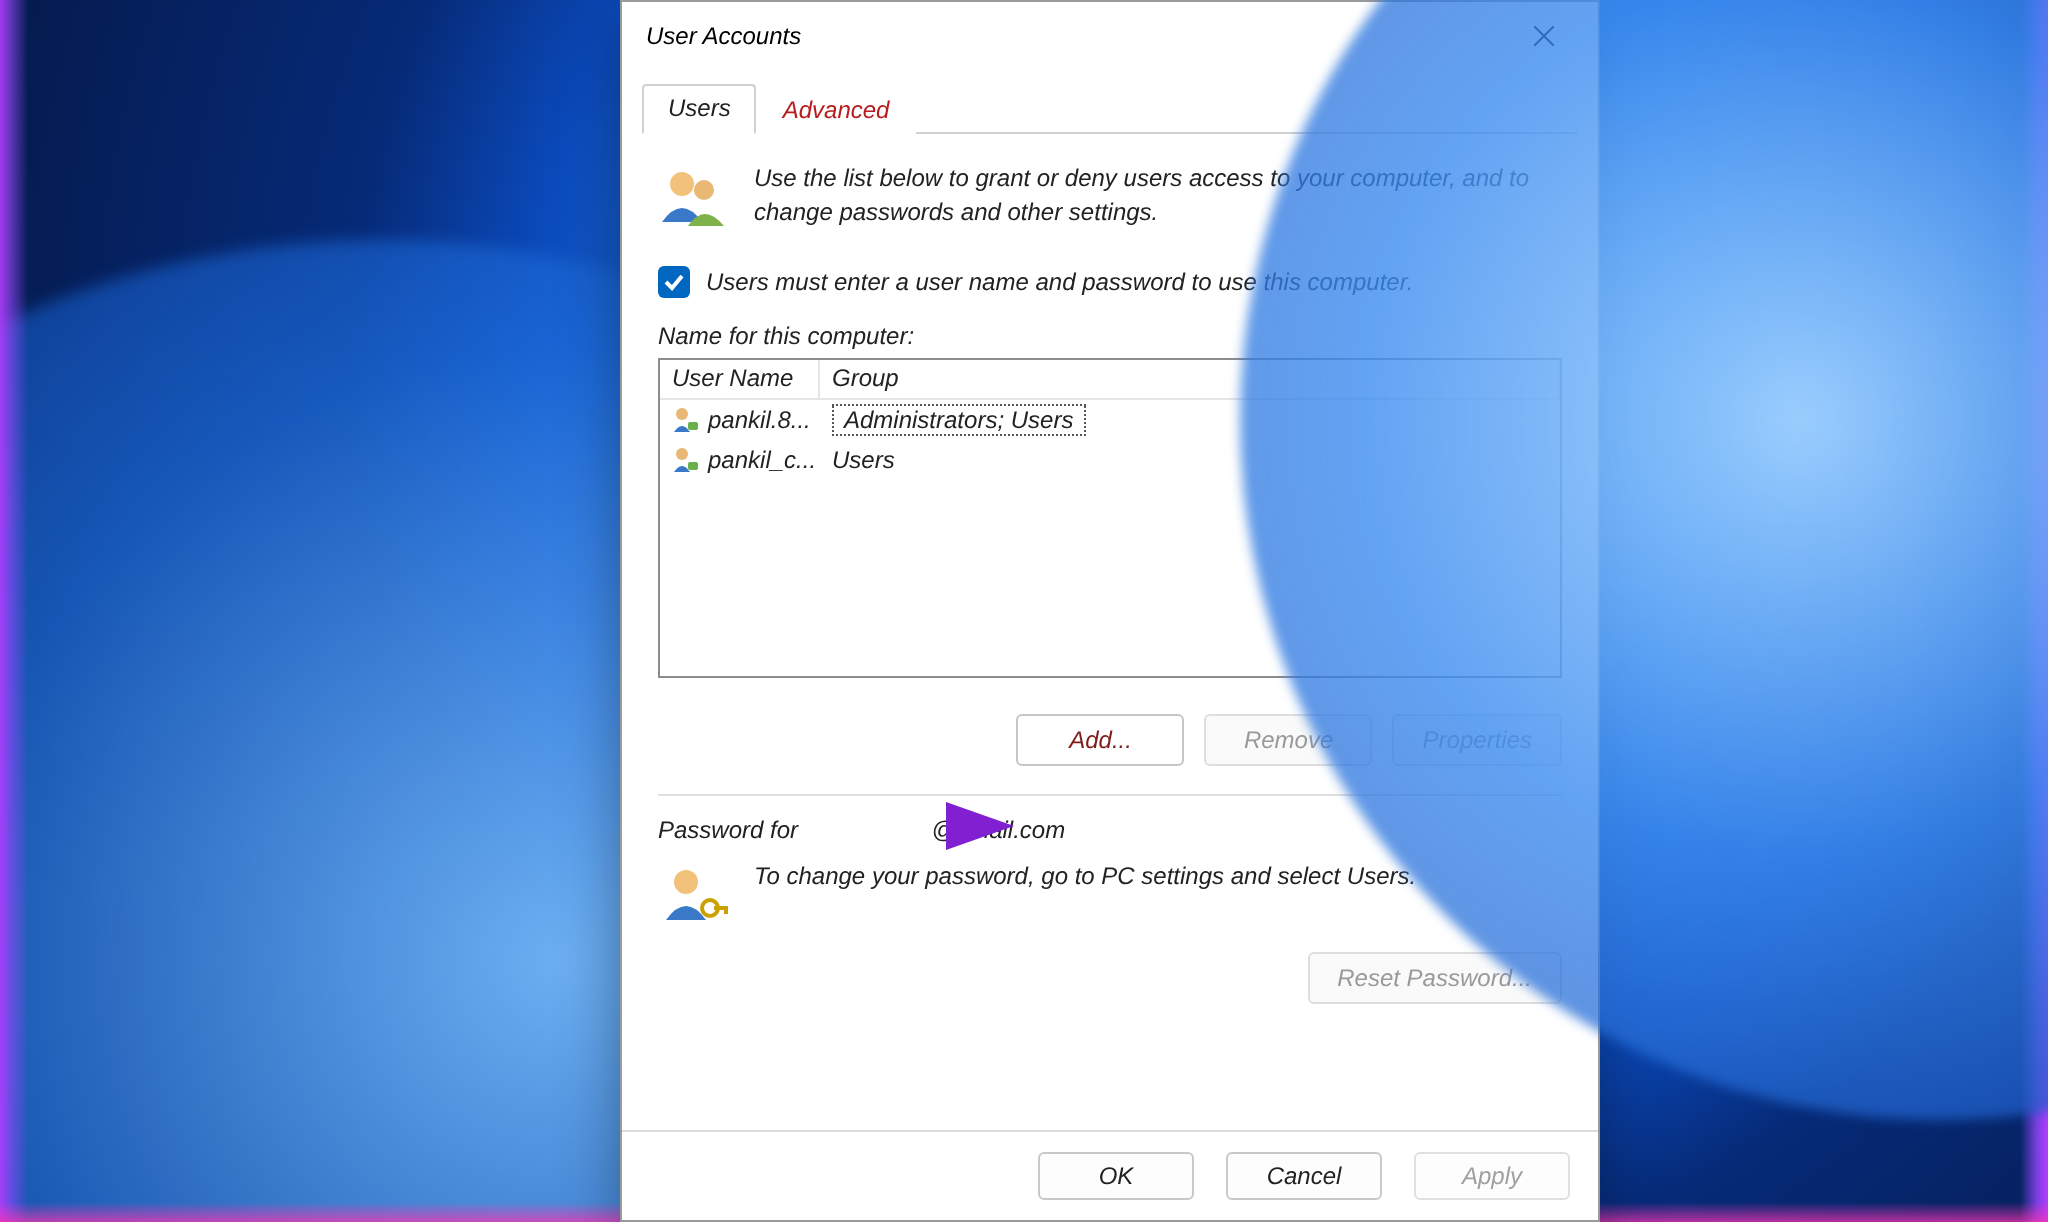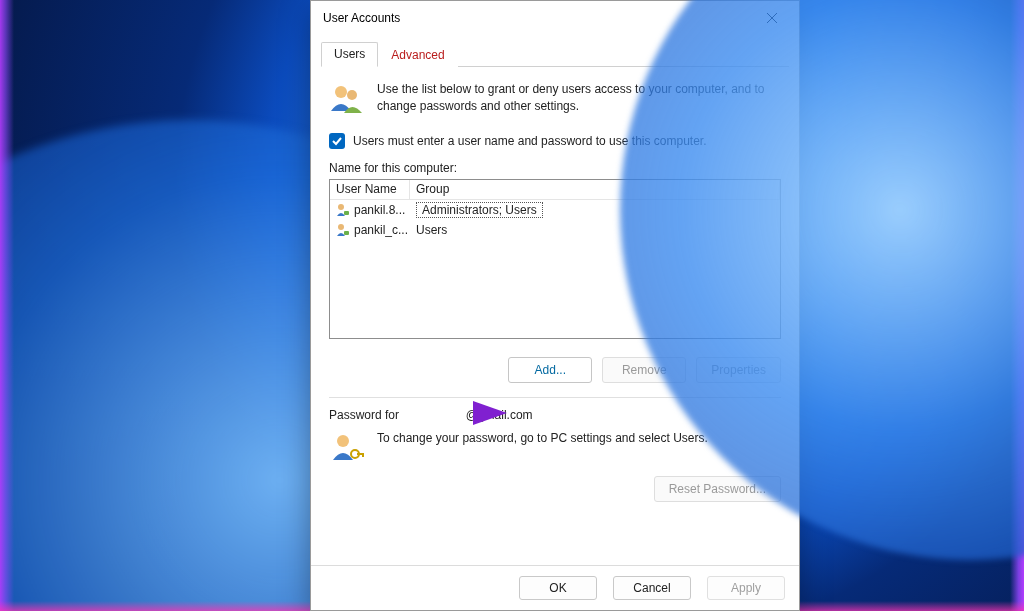--- a/index.html
+++ b/index.html
@@ -9,20 +9,21 @@
     font-family: "Segoe UI", Tahoma, sans-serif;
     font-size: 12px;
     overflow: hidden;
   }
   .desktop {
     position: relative;
     width: 1024px; height: 611px;
     background:
       radial-gradient(circle at 62% 30%, #cfe8ff 0%, #6fb7ff 15%, #2a7de6 30%, #0b4bbd 48%, #062a77 60%, #051b4f 85%);
     overflow: hidden;
+    font-style: italic;
   }
   .desktop::before, .desktop::after {
     content:""; position:absolute; border-radius:50%; pointer-events:none;
   }
   .desktop::before {
     width: 900px; height: 900px; left: -260px; top: 120px;
     background: radial-gradient(circle at 60% 40%, rgba(120,190,255,0.9), rgba(30,110,220,0.7) 40%, rgba(10,60,160,0.6) 70%);
     filter: blur(4px);
   }
   .desktop::after {
@@ -117,21 +118,21 @@
   .lv-row { display:flex; height:20px; align-items:center; font-size:12px; }
   .lv-row .cell { padding:0 6px; display:flex; align-items:center; gap:4px; overflow:hidden; white-space:nowrap; text-overflow:ellipsis; }
   .lv-row .un { width:80px; flex:0 0 80px; }
   .lv-row .gr-wrap { flex:1; }
   .lv-row.selected .gr { border:1px dotted #555; padding:0 5px; display:inline-block; max-width: 100%; }
   .usericon { width:14px; height:14px; flex:0 0 14px; }
 
   .btnrow { display:flex; justify-content:flex-end; gap:10px; margin: 18px 0 8px 0; position:relative; }
   .btn {
     min-width:84px; height:26px; padding:0 14px;
-    border:1px solid #c6c6c6; background:#fff; color:#0369a1;
+    border:1px solid #c6c6c6; background:#fff; color:#7f1d1d;
     font-size:12px; border-radius:3px;
     display:inline-flex; align-items:center; justify-content:center;
   }
   .btn.disabled { color:#9a9a9a; border-color:#dedede; background:#fafafa; }
 
   .arrow {
     position:absolute; left: 38px; top: 398px;
     pointer-events:none;
   }
 

